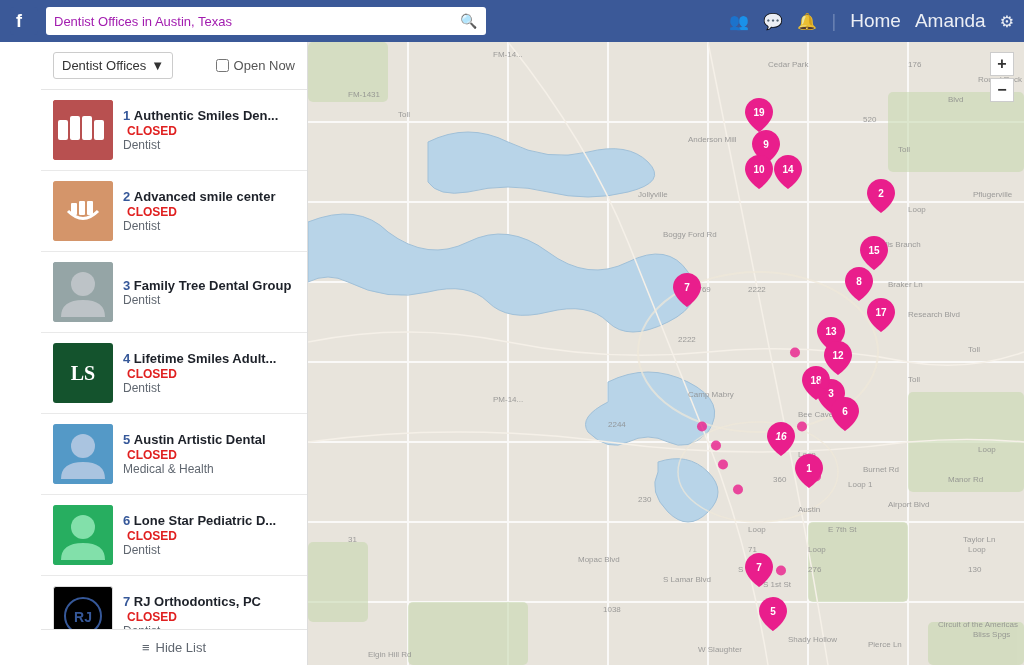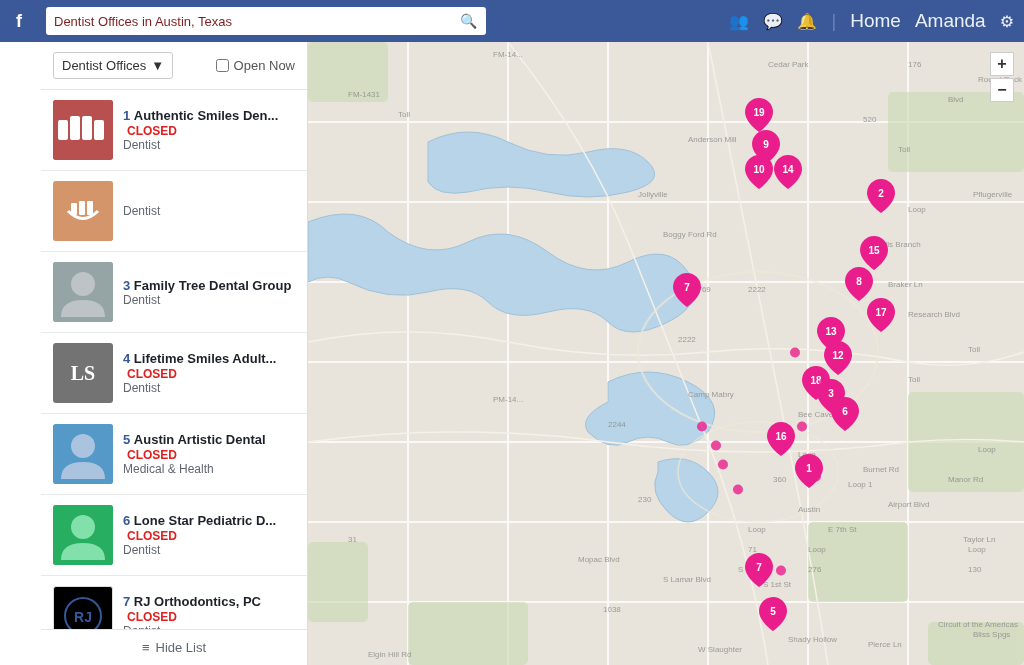--- a/index.html
+++ b/index.html
@@ -33,21 +33,21 @@
       height: 28px;
       flex: 1;
       max-width: 440px;
       gap: 6px;
     }
     #search-bar input {
       border: none;
       outline: none;
       font-size: 13px;
       flex: 1;
-      color: #7f1d1d;
+      color: #a21caf;
     }
     #search-icon-nav {
       color: #aaa;
       font-size: 14px;
     }
     #nav-right {
       margin-left: auto;
       display: flex;
       align-items: center;
       gap: 14px;
@@ -234,21 +234,21 @@
     .thumb-teeth {
       background: linear-gradient(135deg, #c0392b 0%, #e74c3c 50%, #f5cba7 100%);
     }
     .thumb-smile {
       background: linear-gradient(135deg, #f5cba7 0%, #e8b88a 50%, #d4956a 100%);
     }
     .thumb-person1 {
       background: linear-gradient(135deg, #85929e 0%, #aab7b8 50%, #7f8c8d 100%);
     }
     .thumb-ls {
-      background: #737373;
+      background: #14532d;
     }
     .thumb-person2 {
       background: linear-gradient(135deg, #a9cce3 0%, #7fb3d3 50%, #5499c7 100%);
     }
     .thumb-person3 {
       background: linear-gradient(135deg, #82e0aa 0%, #52be80 50%, #1e8449 100%);
     }
     .thumb-rj {
       background: #000000;
       border: 1px solid #ddd;
@@ -325,20 +325,25 @@
     <div class="listing-thumb thumb-smile">
       <svg width="60" height="60" viewBox="0 0 60 60">
               <rect width="60" height="60" fill="#d4956a"></rect>
               <path d="M15 30 Q30 45 45 30" stroke="white" stroke-width="3" fill="none"></path>
               <rect x="18" y="22" width="6" height="12" rx="1" fill="white"></rect>
               <rect x="26" y="20" width="6" height="14" rx="1" fill="white"></rect>
               <rect x="34" y="20" width="6" height="14" rx="1" fill="white"></rect>
             </svg>
     </div>
     <div class="listing-info">
+      <div>
+        <span class="listing-number">2</span>
+        <span class="listing-name"> Advanced smile center</span>
+        <span class="listing-status">CLOSED</span>
+      </div>
       <div class="listing-category">Dentist</div>
     </div>
   </div>
         <div class="listing-item">
     <div class="listing-thumb thumb-person1">
       <svg width="60" height="60" viewBox="0 0 60 60">
               <rect width="60" height="60" fill="#95a5a6"></rect>
               <circle cx="30" cy="22" r="12" fill="#bdc3c7"></circle>
               <path d="M8 55 Q8 38 30 38 Q52 38 52 55 Z" fill="#bdc3c7"></path>
             </svg>
@@ -592,21 +597,21 @@
       <text x="14" y="18" text-anchor="middle" font-size="10" font-weight="bold" fill="white" font-family="Arial">3</text>
     </svg></div>
         <div style="position: absolute; left: 75%; top: 63%; transform: translate(-50%, -100%); cursor: pointer;"><svg width="28" height="34" viewBox="0 0 28 34">
       <path d="M14 0 C6.3 0 0 6.3 0 14 C0 24.5 14 34 14 34 C14 34 28 24.5 28 14 C28 6.3 21.7 0 14 0 Z" fill="#e91e8c"></path>
       <text x="14" y="18" text-anchor="middle" font-size="10" font-weight="bold" fill="white" font-family="Arial">6</text>
     </svg></div>
         <div style="position: absolute; left: 71%; top: 58%; transform: translate(-50%, -100%); cursor: pointer;"><svg width="28" height="34" viewBox="0 0 28 34">
       <path d="M14 0 C6.3 0 0 6.3 0 14 C0 24.5 14 34 14 34 C14 34 28 24.5 28 14 C28 6.3 21.7 0 14 0 Z" fill="#e91e8c"></path>
       <text x="14" y="18" text-anchor="middle" font-size="10" font-weight="bold" fill="white" font-family="Arial">18</text>
     </svg></div>
-        <div style="position: absolute; left: 66%; top: 67%; transform: translate(-50%, -100%); cursor: pointer;"><svg width="28" height="34" viewBox="0 0 28 34">
+        <div style="position: absolute; left: 66%; top: 67%; transform: translate(-50%, -100%); cursor: pointer; font-style: italic;"><svg width="28" height="34" viewBox="0 0 28 34">
       <path d="M14 0 C6.3 0 0 6.3 0 14 C0 24.5 14 34 14 34 C14 34 28 24.5 28 14 C28 6.3 21.7 0 14 0 Z" fill="#e91e8c"></path>
       <text x="14" y="18" text-anchor="middle" font-size="10" font-weight="bold" fill="white" font-family="Arial">16</text>
     </svg></div>
         <div style="position: absolute; left: 70%; top: 72%; transform: translate(-50%, -100%); cursor: pointer;"><svg width="28" height="34" viewBox="0 0 28 34">
       <path d="M14 0 C6.3 0 0 6.3 0 14 C0 24.5 14 34 14 34 C14 34 28 24.5 28 14 C28 6.3 21.7 0 14 0 Z" fill="#e91e8c"></path>
       <text x="14" y="18" text-anchor="middle" font-size="10" font-weight="bold" fill="white" font-family="Arial">1</text>
     </svg></div>
         <div style="position: absolute; left: 66%; top: 85%; transform: translate(-50%, -50%); cursor: pointer;"><svg width="12" height="12" viewBox="0 0 12 12">
       <circle cx="6" cy="6" r="5" fill="#e91e8c" opacity="0.8"></circle>
     </svg></div>

